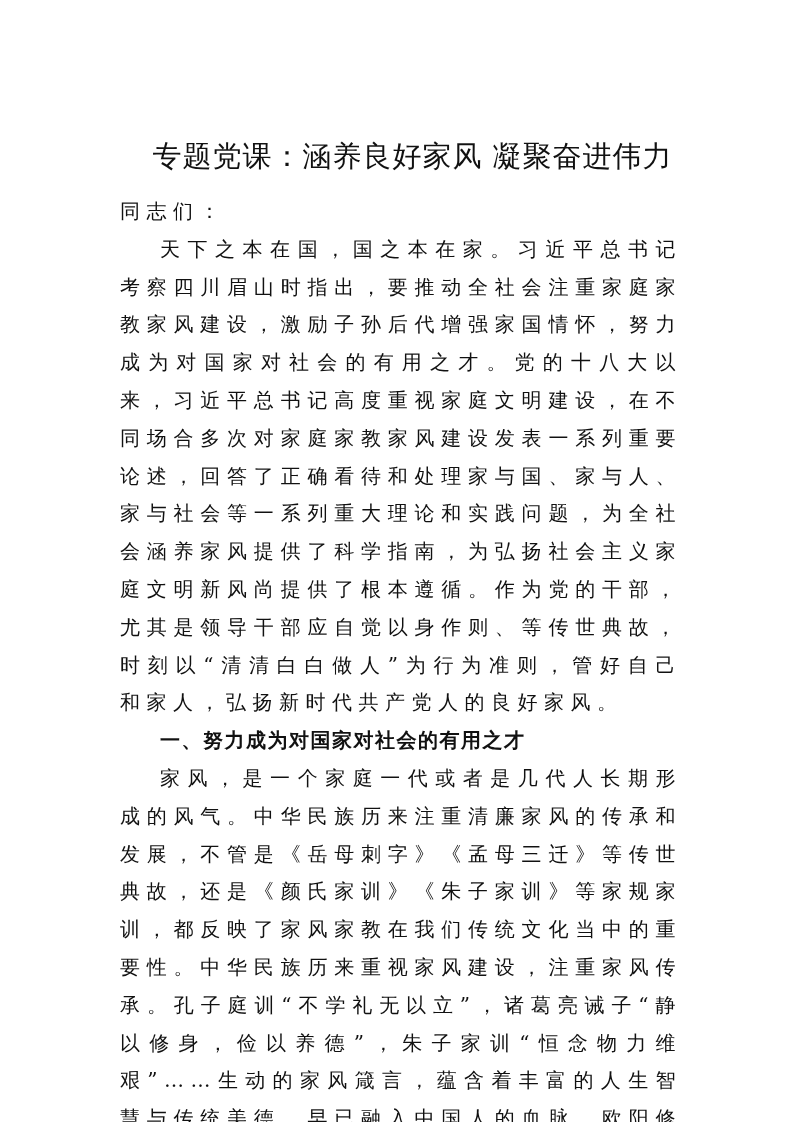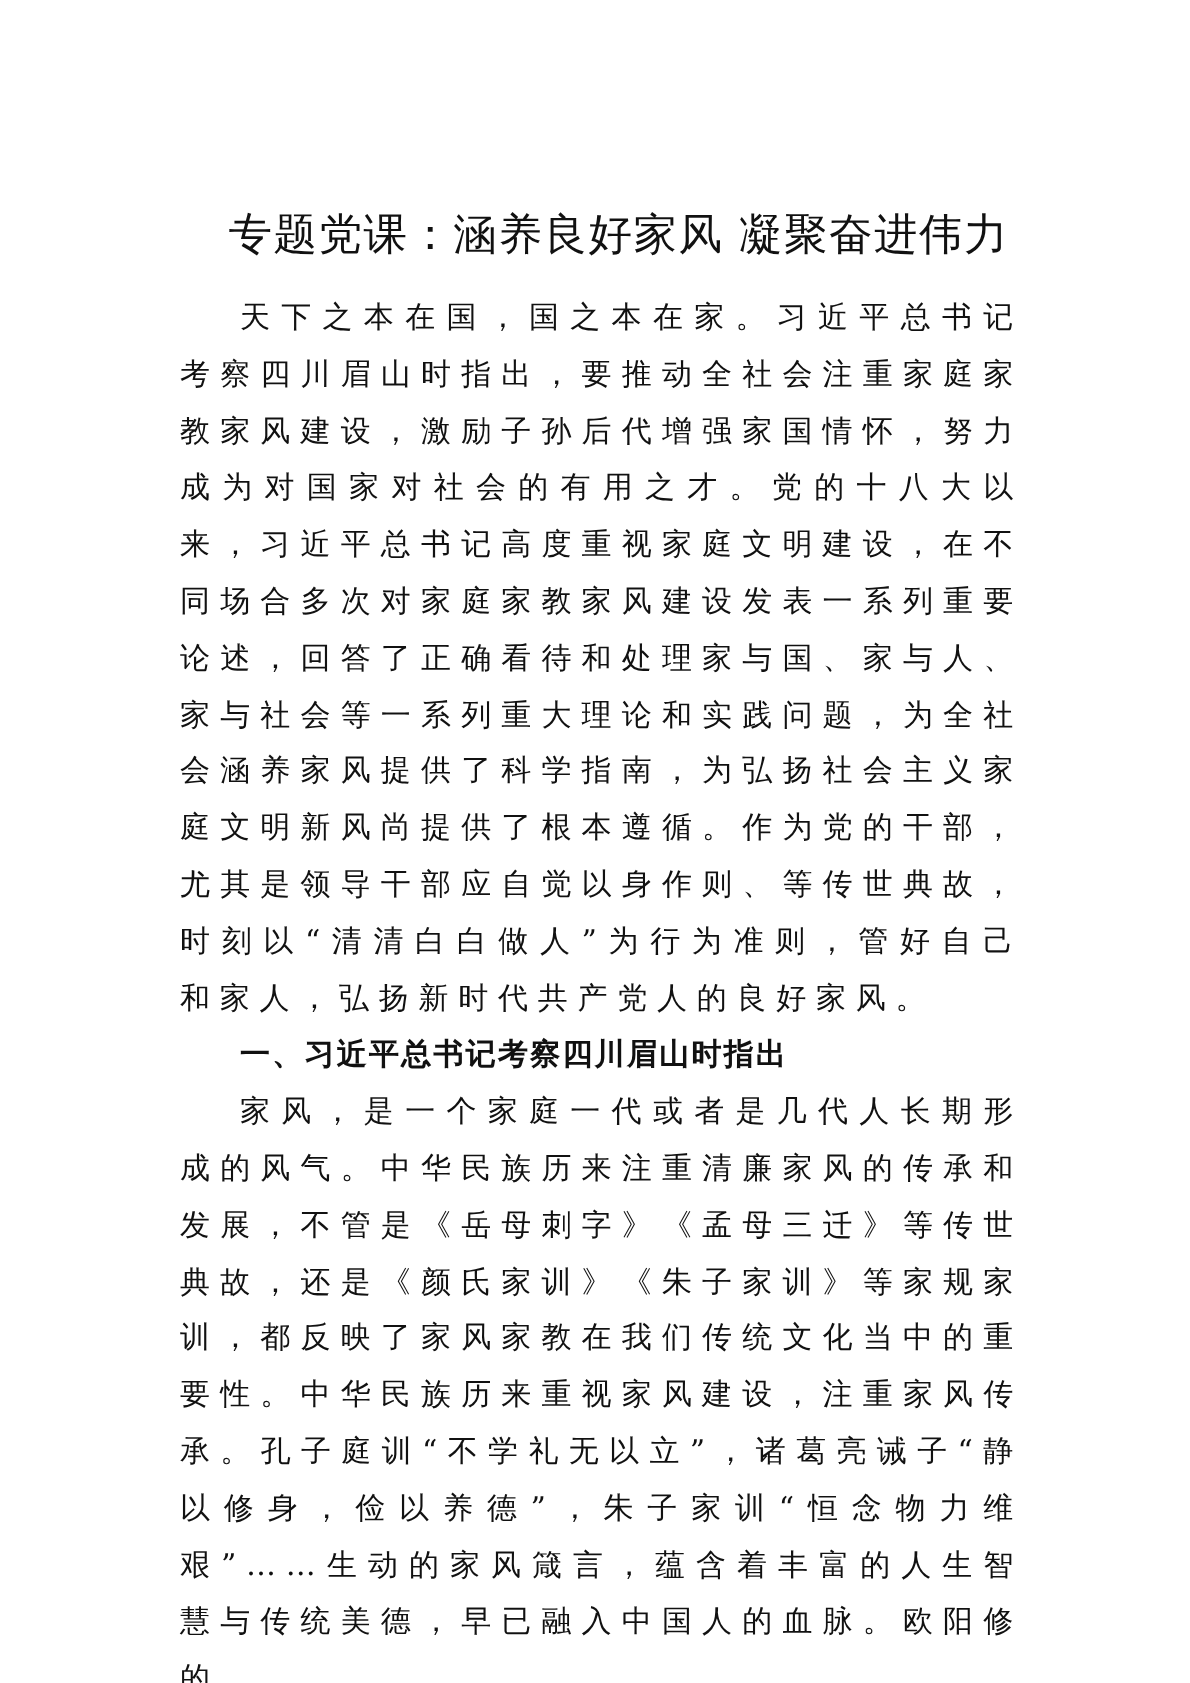--- a/index.html
+++ b/index.html
@@ -61,20 +61,21 @@
       letter-spacing: 1.5px;
     }
   </style>
 </head>
 <body>
 
 <div class="page">
   <h1 class="title">专题党课：涵养良好家风 凝聚奋进伟力</h1>
 
   <div class="body">
+    <p class="salutation">同志们：</p>
 
     <p class="para">天下之本在国，国之本在家。习近平总书记考察四川眉山时指出，要推动全社会注重家庭家教家风建设，激励子孙后代增强家国情怀，努力成为对国家对社会的有用之才。党的十八大以来，习近平总书记高度重视家庭文明建设，在不同场合多次对家庭家教家风建设发表一系列重要论述，回答了正确看待和处理家与国、家与人、家与社会等一系列重大理论和实践问题，为全社会涵养家风提供了科学指南，为弘扬社会主义家庭文明新风尚提供了根本遵循。作为党的干部，尤其是领导干部应自觉以身作则、等传世典故，时刻以“清清白白做人”为行为准则，管好自己和家人，弘扬新时代共产党人的良好家风。</p>
 
-    <p class="heading">一、习近平总书记考察四川眉山时指出</p>
+    <p class="heading">一、努力成为对国家对社会的有用之才</p>
 
     <p class="para">家风，是一个家庭一代或者是几代人长期形成的风气。中华民族历来注重清廉家风的传承和发展，不管是《岳母刺字》《孟母三迁》等传世典故，还是《颜氏家训》《朱子家训》等家规家训，都反映了家风家教在我们传统文化当中的重要性。中华民族历来重视家风建设，注重家风传承。孔子庭训“不学礼无以立”，诸葛亮诫子“静以修身，俭以养德”，朱子家训“恒念物力维艰”……生动的家风箴言，蕴含着丰富的人生智慧与传统美德，早已融入中国人的血脉。欧阳修的</p>
   </div>
 </div>
 
 </body></html>

